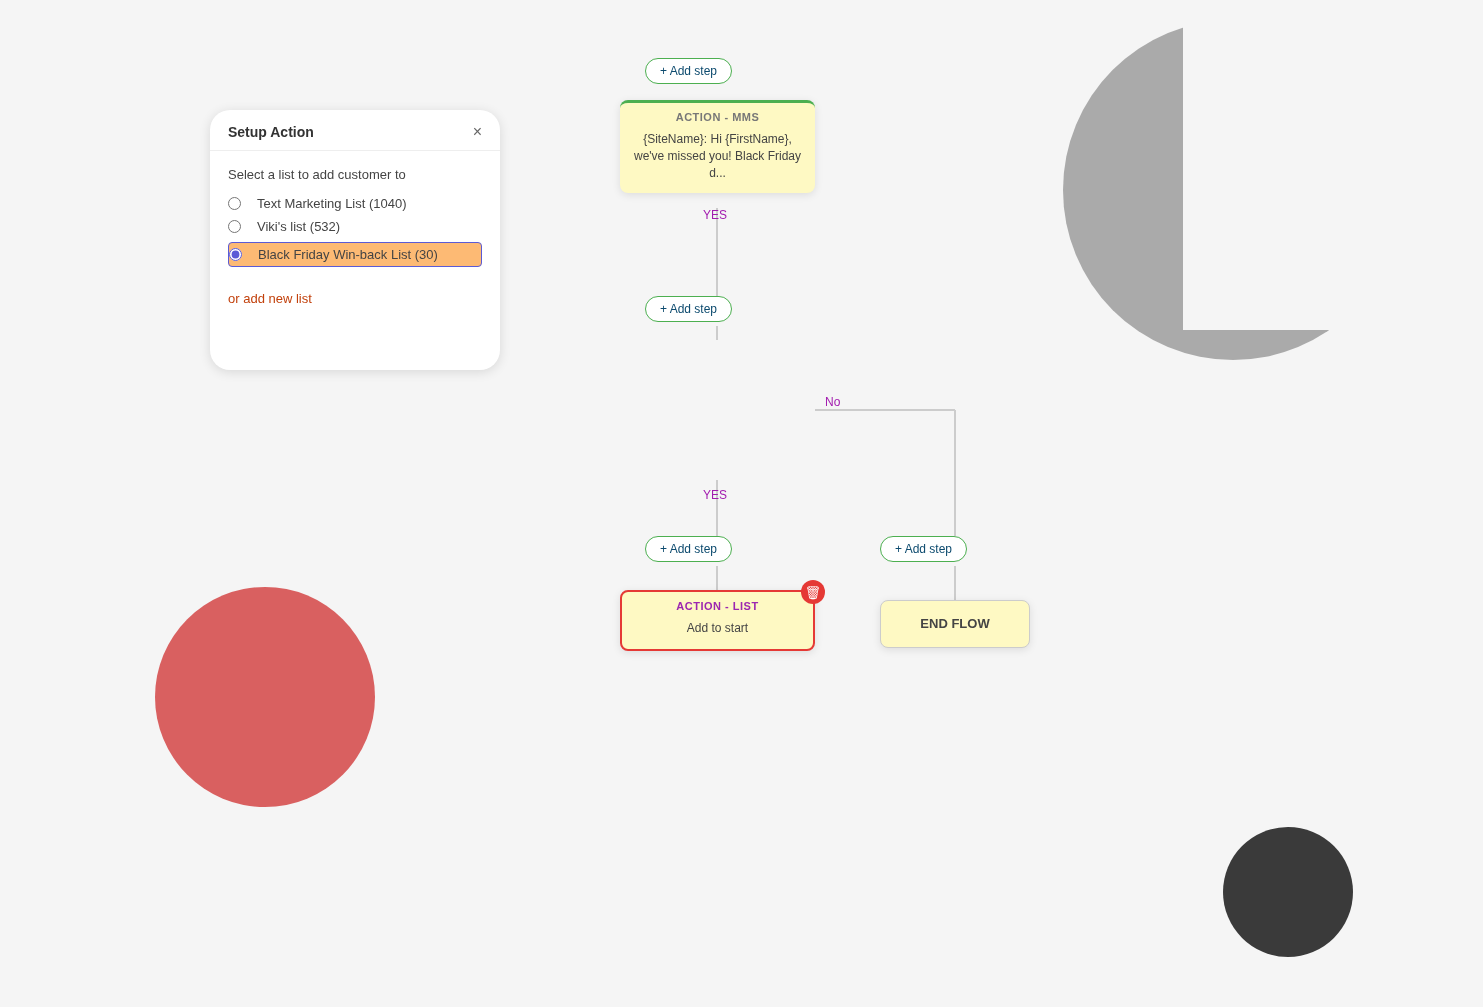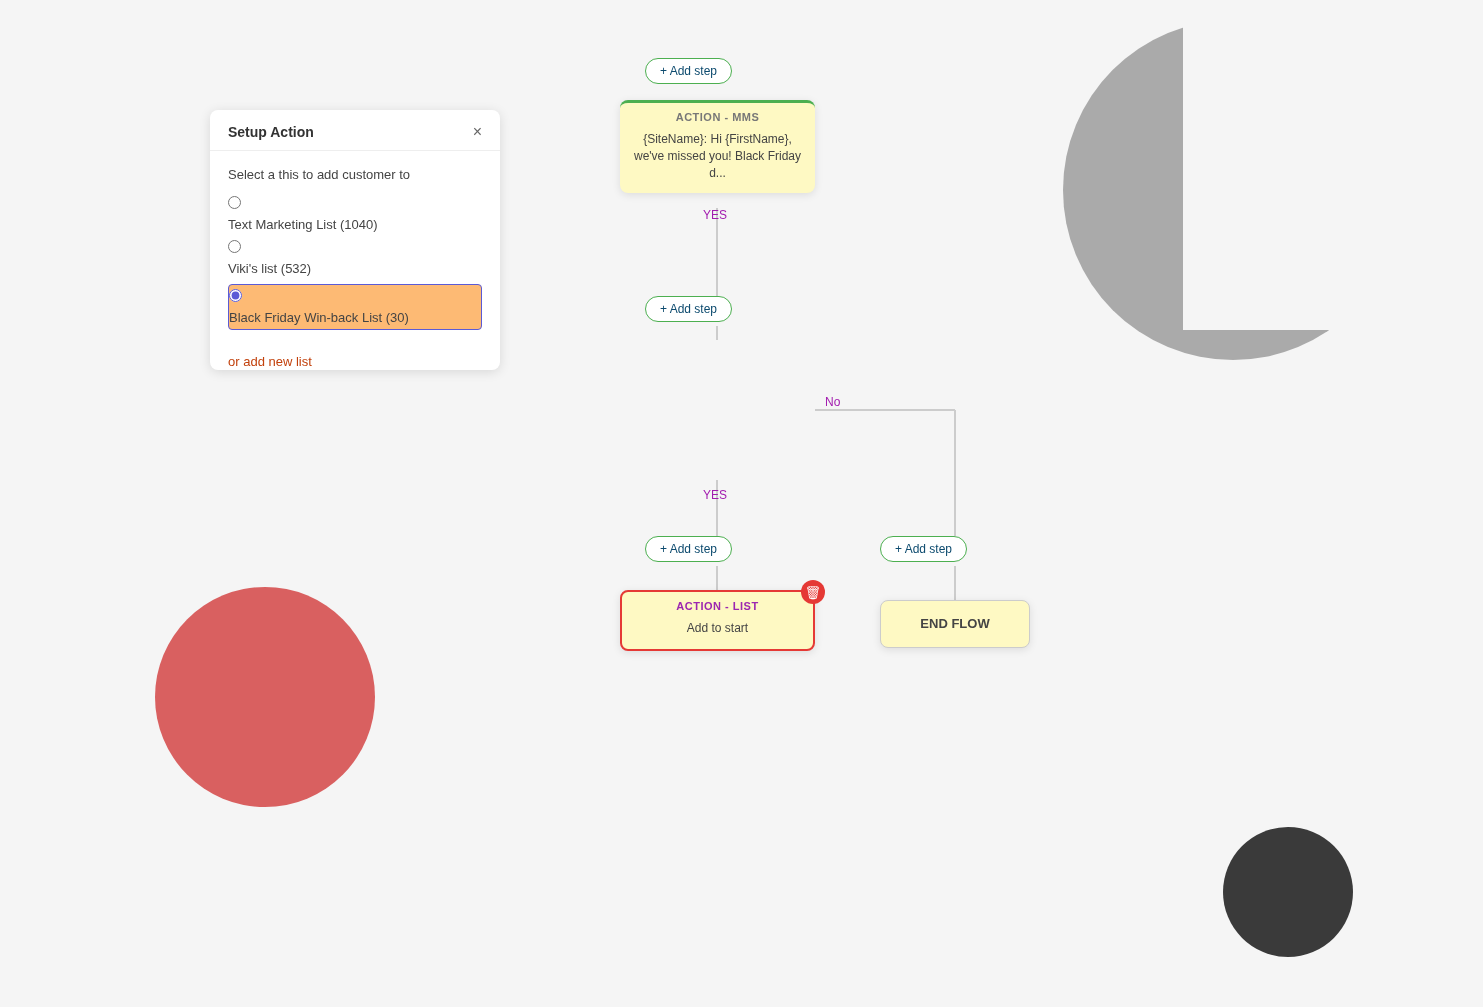--- a/index.html
+++ b/index.html
@@ -58,21 +58,21 @@
       right: 60px;
       bottom: 60px;
       display: flex;
       gap: 0;
     }
 
     
     .setup-panel {
       width: 290px;
       background: #fff;
-      border-radius: 8px;
+      border-radius: 20px;
       box-shadow: 0 2px 12px rgba(0,0,0,0.12);
       padding: 0;
       flex-shrink: 0;
       z-index: 10;
       height: 260px;
       align-self: flex-start;
       margin-top: 10px;
     }
     .setup-panel-header {
       display: flex;
@@ -97,26 +97,25 @@
     .setup-panel-body {
       padding: 16px 18px;
     }
     .setup-panel-subtitle {
       font-size: 13px;
       color: #444;
       margin-bottom: 14px;
     }
     .radio-option {
       display: flex;
-      align-items: flex-start;
-      gap: 8px;
+      align-items: center;
+      gap: 16px;
       margin-bottom: 8px;
       font-size: 13px;
       color: #444;
-      flex-direction: column;
     }
     .radio-option input[type="radio"] {
       accent-color: #5b5bd6;
       cursor: pointer;
     }
     .radio-selected {
       background: #fdba74;
       border: 1.5px solid #5b5bd6;
       border-radius: 4px;
       padding: 4px 0;
@@ -287,21 +286,21 @@
 <div class="bg-circle-dark"></div>
 
 <div class="content-area">
 
   <div class="setup-panel">
     <div class="setup-panel-header">
       <span class="setup-panel-title">Setup Action</span>
       <button class="close-btn">×</button>
     </div>
     <div class="setup-panel-body">
-      <div class="setup-panel-subtitle">Select a this to add customer to</div>
+      <div class="setup-panel-subtitle">Select a list to add customer to</div>
 
       <label class="radio-option">
         <input type="radio" name="list" style="">
         <span>Text Marketing List (1040)</span>
       </label>
 
       <label class="radio-option">
         <input type="radio" name="list" style="">
         <span>Viki's list (532)</span>
       </label>

